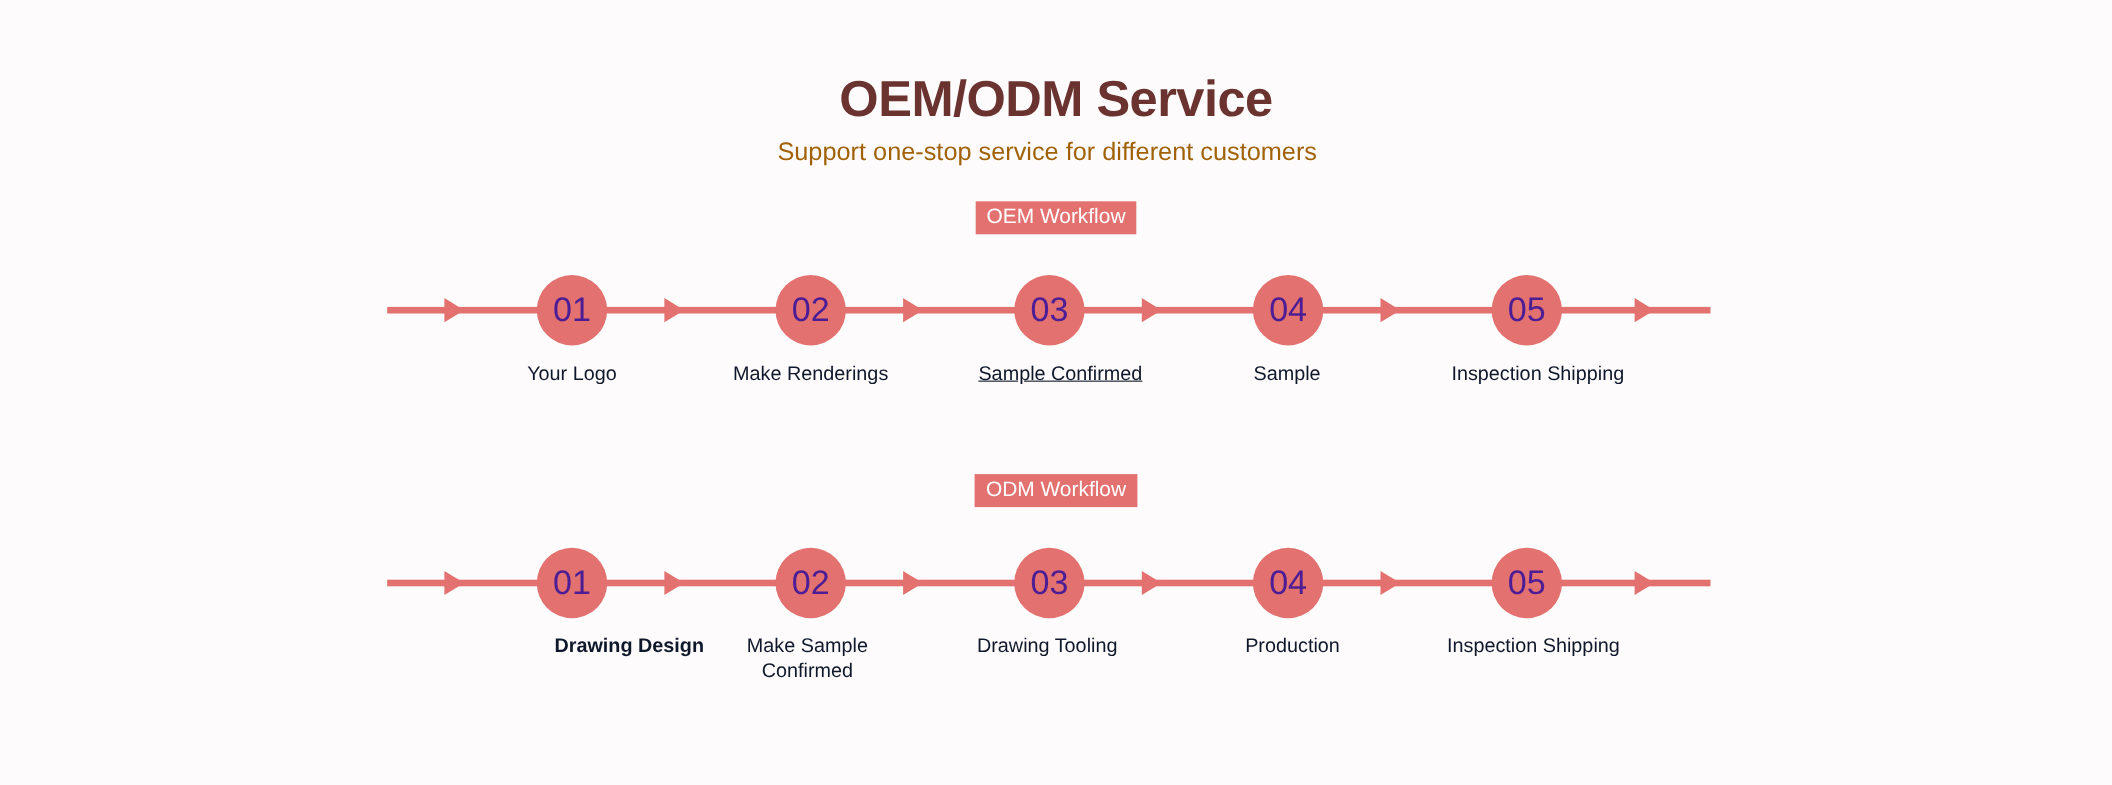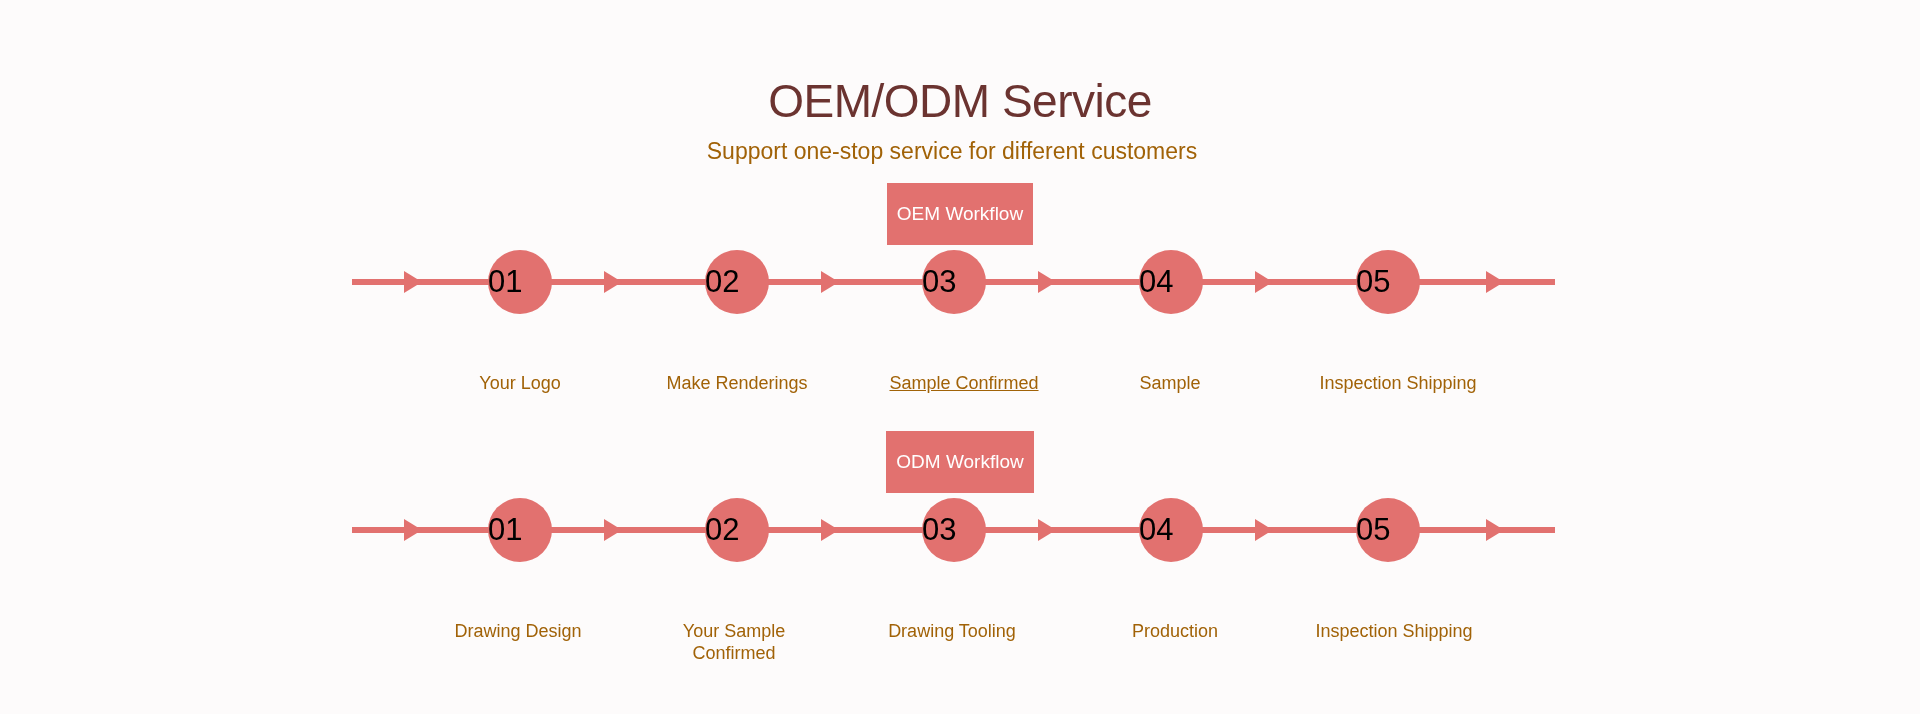--- a/index.html
+++ b/index.html
@@ -24,25 +24,25 @@
   
   .header {
     position: absolute;
     left: 0;
     top: 62px;
     width: 1920px;
     text-align: center;
   }
   .title {
     font-size: 46px;
-    font-weight: normal;
+    font-weight: bold;
     color: #6b3330;
     letter-spacing: -0.5px;
     line-height: 1.0;
-    margin: 16px;
+    margin: 4px;
     white-space: nowrap;
   }
   .subtitle {
     margin: 14px 16px 0 0;
     font-size: 23px;
     font-weight: normal;
     color: #a16207;
     line-height: 1.0;
     white-space: nowrap;
   }
@@ -61,21 +61,21 @@
     text-align: center;
     height: 30px;
   }
   .badge {
     display: inline-block;
     background: #e2716f;
     color: #ffffff;
     font-size: 19px;
     line-height: 30px;
     height: 30px;
-    padding: 16px 10px;
+    padding: 0 10px;
     white-space: nowrap;
     vertical-align: top;
   }
 
   
   .timeline {
     position: relative;
     margin-top: 37px;
     height: 64px;
     width: 1920px;
@@ -101,23 +101,24 @@
   .rail-arrow.start { left: 404px; }
   .rail-arrow.end   { left: 1486px; }
 
   .node {
     position: absolute;
     top: 0;
     width: 64px;
     height: 64px;
     border-radius: 50%;
     background: #e2716f;
-    color: #000000;
+    color: #4c1d95;
     font-size: 31px;
     line-height: 64px;
+    text-align: center;
     font-weight: normal;
   }
   .mid-arrow {
     position: absolute;
     top: 21px;
     width: 0;
     height: 0;
     border-top: 11px solid transparent;
     border-bottom: 11px solid transparent;
     border-left: 18px solid #e2716f;
@@ -131,23 +132,22 @@
     margin-top: 14px;
   }
   .label {
     position: absolute;
     top: 0;
     width: 230px;
     margin-left: -115px;
     text-align: center;
     font-size: 18px;
     line-height: 22px;
-    color: #a16207;
+    color: #0f172a;
     white-space: pre-line;
-    margin-top: 44px;
   }
 </style>
 </head>
 <body>
 
 <div class="page">
 
   <div class="header">
     <div class="title">OEM/ODM Service</div>
     <div class="subtitle">Support one-stop service for different customers</div>
@@ -208,22 +208,22 @@
       <div class="node" style="left:922px;">03</div>
       <div class="mid-arrow" style="left:1038px;"></div>
 
       <div class="node" style="left:1139px;">04</div>
       <div class="mid-arrow" style="left:1255px;"></div>
 
       <div class="node" style="left:1356px;">05</div>
     </div>
 
     <div class="labels">
-      <div class="label" style="left:518px;">Drawing Design</div>
-      <div class="label" style="left:734px;">Your Sample
+      <div class="label" style="left:572px;font-weight:bold;">Drawing Design</div>
+      <div class="label" style="left:734px;">Make Sample
 Confirmed</div>
       <div class="label" style="left:952px;">Drawing Tooling</div>
       <div class="label" style="left:1175px;">Production</div>
       <div class="label" style="left:1394px;">Inspection Shipping</div>
     </div>
   </div>
 
 </div>
 
 </body></html>

